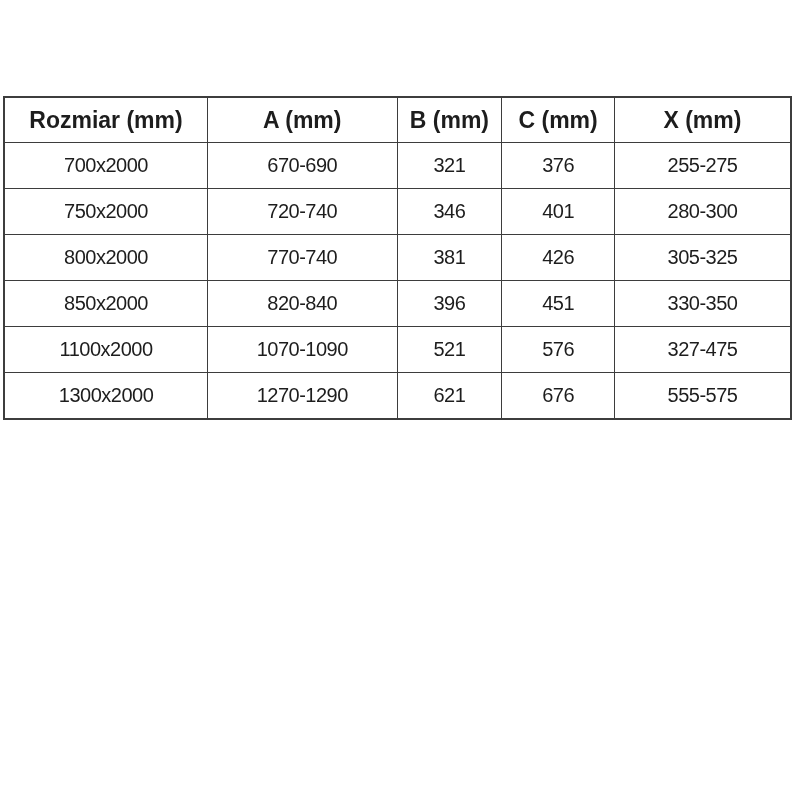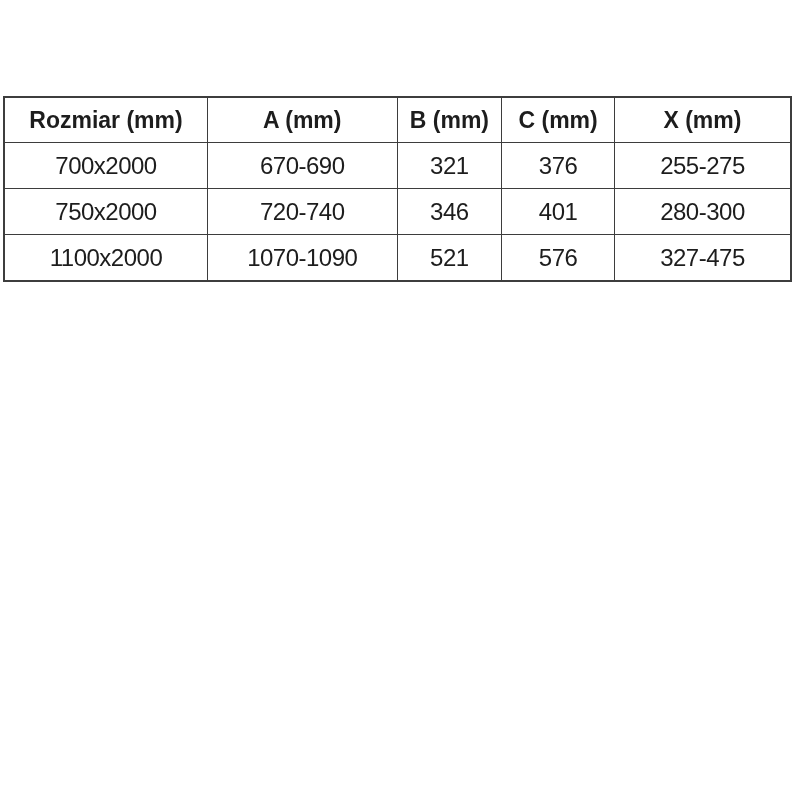--- a/index.html
+++ b/index.html
@@ -43,21 +43,21 @@
     overflow:hidden;
     white-space:nowrap;
   }
   table.spec-table th{
     font-weight:bold;
     font-size:23px;
     height:44px;
   }
   table.spec-table td{
     font-weight:normal;
-    font-size:24px;
+    font-size:20px;
     letter-spacing:-0.5px;
   }
   col.c-rozmiar{width:25.86%}
   col.c-a{width:24.08%}
   col.c-b{width:13.31%}
   col.c-c{width:14.32%}
   col.c-x{width:22.43%}
 </style>
 </head>
 <body>
@@ -89,21 +89,42 @@
           <td>255-275</td>
         </tr>
         <tr>
           <td>750x2000</td>
           <td>720-740</td>
           <td>346</td>
           <td>401</td>
           <td>280-300</td>
         </tr>
         <tr>
+          <td>800x2000</td>
+          <td>770-740</td>
+          <td>381</td>
+          <td>426</td>
+          <td>305-325</td>
+        </tr>
+        <tr>
+          <td>850x2000</td>
+          <td>820-840</td>
+          <td>396</td>
+          <td>451</td>
+          <td>330-350</td>
+        </tr>
+        <tr>
           <td>1100x2000</td>
           <td>1070-1090</td>
           <td>521</td>
           <td>576</td>
           <td>327-475</td>
         </tr>
+        <tr>
+          <td>1300x2000</td>
+          <td>1270-1290</td>
+          <td>621</td>
+          <td>676</td>
+          <td>555-575</td>
+        </tr>
       </tbody>
   </table>
 </div>
 
 </body></html>

